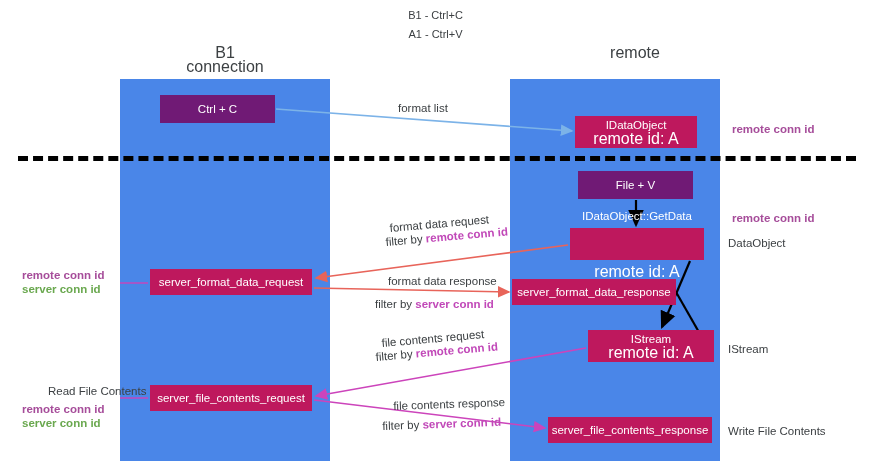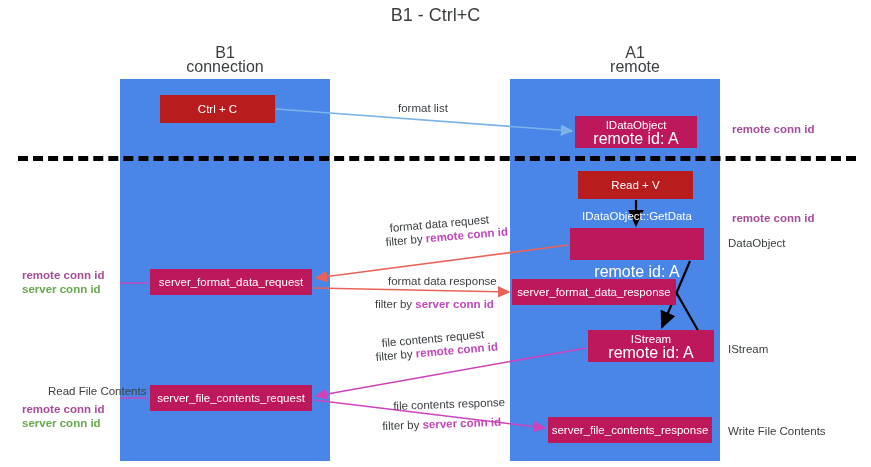--- a/index.html
+++ b/index.html
@@ -9,21 +9,21 @@
     font-family:"Liberation Sans", sans-serif;
     position:relative;
     overflow:hidden;
     color:#3c4043;
   }
   .stage{position:absolute;inset:0;}
 
   
   .title{
     position:absolute;left:0;top:6px;width:871px;
-    text-align:center;font-size:18px;line-height:19px;color:#3c4043;
+    text-align:center;font-size:11px;line-height:19px;color:#3c4043;
   }
 
   
   .col-head{
     position:absolute;text-align:center;font-size:16px;line-height:14px;color:#3c4043;
   }
   #head-b1{left:150px;top:46px;width:150px;}
   #head-a1{left:560px;top:46px;width:150px;}
 
   
@@ -36,21 +36,21 @@
     position:absolute;left:18px;top:156px;width:838px;height:0;
     border-top:5px dashed #000000;
   }
 
   
   .node{
     position:absolute;box-sizing:border-box;
     display:flex;flex-direction:column;align-items:center;justify-content:center;
     text-align:center;color:#ffffff;font-size:11.5px;line-height:14px;
   }
-  .node.green{background:#b91c1c;}
+  .node.green{background:#701a75;}
   .node.orange{background:#be185d;}
   .node .l2{font-size:16px;line-height:14px;}
 
   #n-ctrlc{left:160px;top:95px;width:115px;height:28px;}
   #n-idataobject{left:575px;top:116px;width:122px;height:32px;}
   #n-ctrlv{left:578px;top:171px;width:115px;height:28px;}
   #n-getdata{left:570px;top:228px;width:134px;height:32px;gap:42px;}
   #n-sfdreq{left:150px;top:269px;width:162px;height:26px;}
   #n-sfdres{left:512px;top:279px;width:164px;height:26px;}
   #n-istream{left:588px;top:330px;width:126px;height:32px;}
@@ -92,28 +92,28 @@
 
   svg.edges{position:absolute;left:0;top:0;width:871px;height:467px;pointer-events:none;}
 </style>
 </head>
 <body>
 
 <div class="stage">
 
   <div class="title">
     <div>B1 - Ctrl+C</div>
+    <div>A1 - Ctrl+V</div>
   </div>
 
   <div class="col-head" id="head-b1">
     <div>B1</div>
     <div>connection</div>
   </div>
   <div class="col-head" id="head-a1">
-    <div>A1</div>
     <div>remote</div>
   </div>
 
   <div class="lane" id="lane-b1"></div>
   <div class="lane" id="lane-a1"></div>
 
   <svg class="edges" viewBox="0 0 871 467">
     <defs>
       <marker id="ah-blue" markerWidth="9" markerHeight="9" refX="7" refY="4.2" orient="auto">
         <path d="M0,0.6 L8,4.2 L0,7.8 z" fill="#7cb3e8"></path>
@@ -154,21 +154,21 @@
   <div class="node green" id="n-ctrlc">
     <div>Ctrl + C</div>
   </div>
 
   <div class="node orange" id="n-idataobject">
     <div>IDataObject</div>
     <div class="l2">remote id: A</div>
   </div>
 
   <div class="node green" id="n-ctrlv">
-    <div>Read + V</div>
+    <div>File + V</div>
   </div>
 
   <div class="node orange" id="n-getdata">
     <div>IDataObject::GetData</div>
     <div class="l2">remote id: A</div>
   </div>
 
   <div class="node orange" id="n-sfdres">
     <div>server_format_data_response</div>
   </div>

